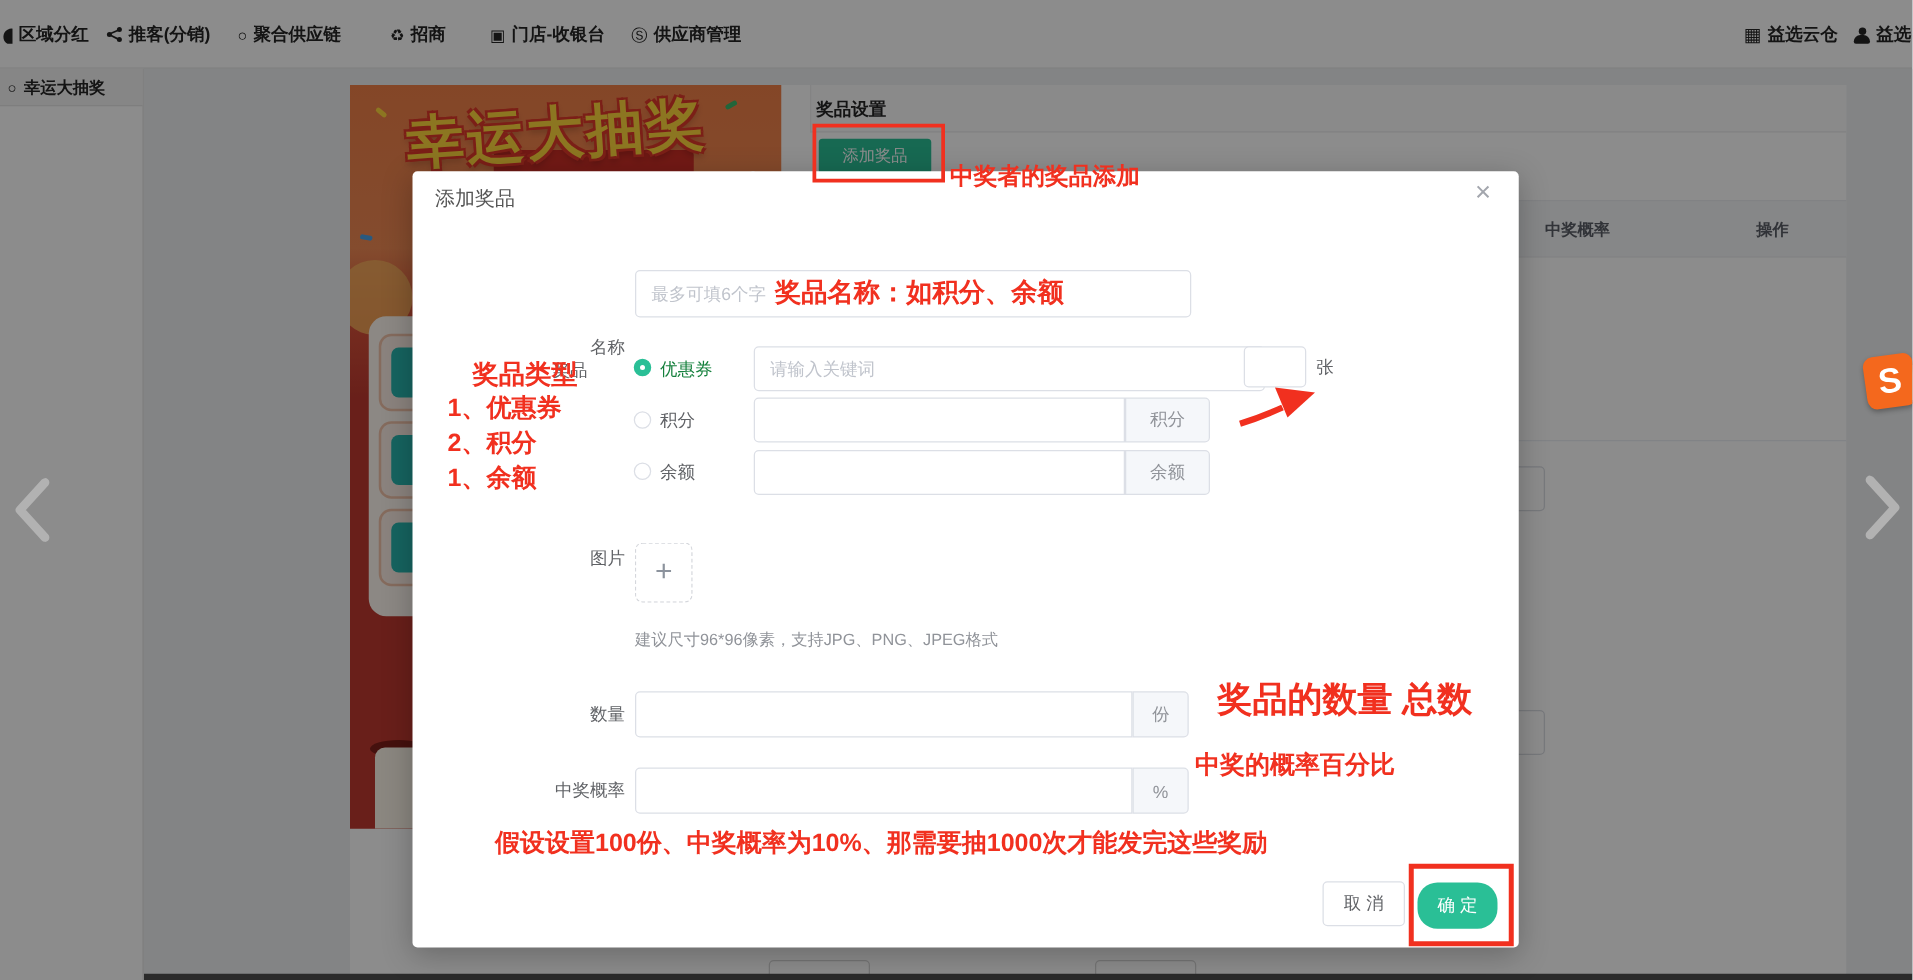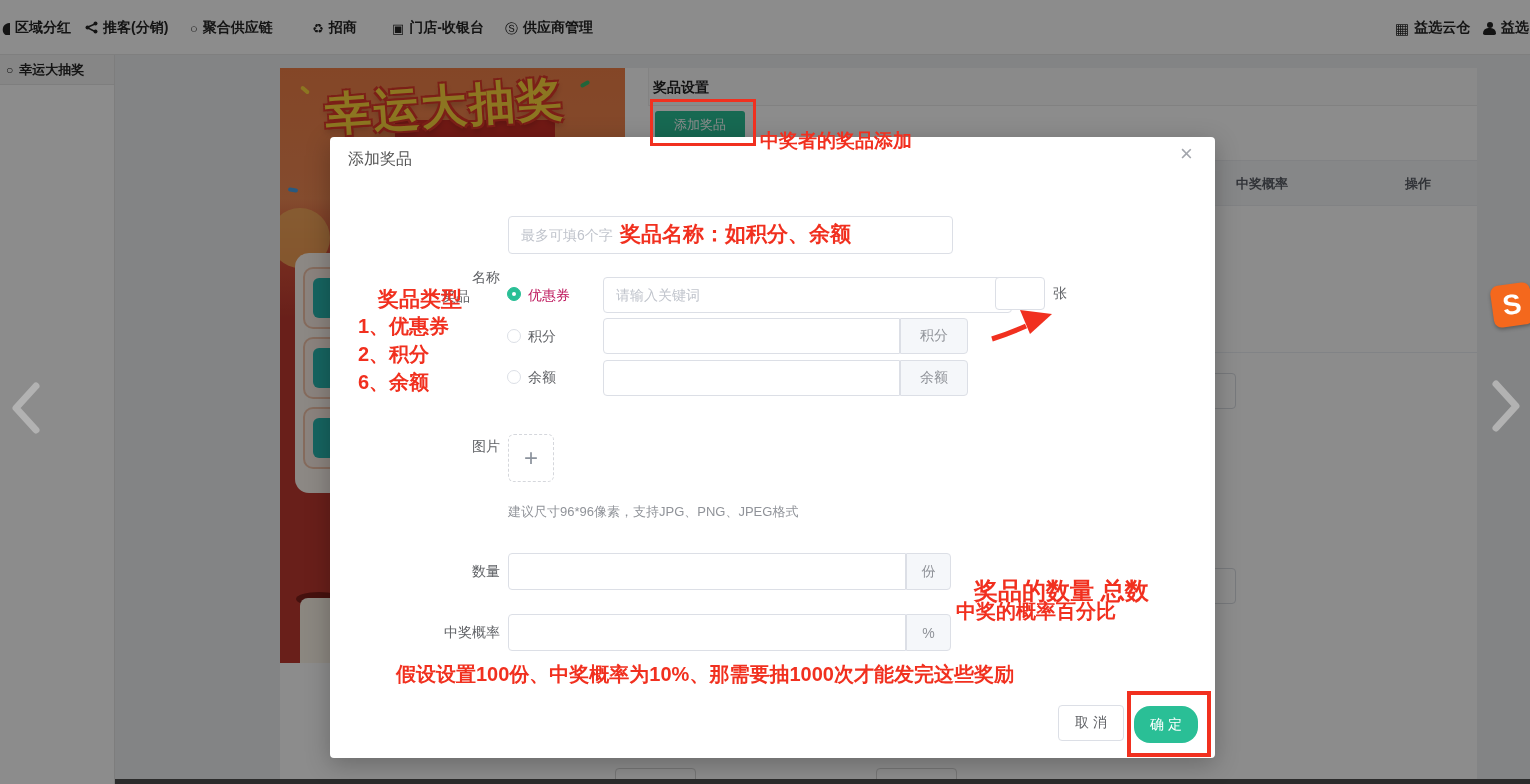--- a/index.html
+++ b/index.html
@@ -200,21 +200,21 @@
     <div class="modal-title">添加奖品</div>
     <div class="modal-close">×</div>
 
     <div class="flabel" style="left:90px; top:88px;margin-top:44px;">名称</div>
     <input class="tinput" style="left: 178px; top: 79px; width: 445px; height: 38px;" placeholder="最多可填6个字">
 
     <div class="flabel" style="left:60px; top:151px;">奖品</div>
     <span class="radio sel" style="left:177px; top:150px;">
         <span class="dot"></span>
       </span>
-    <div class="rlabel" style="left:198px; top:150px; color:#be185d;">优惠券</div>
+    <div class="rlabel" style="left:198px; top:150px; color:#15803d;">优惠券</div>
     <input class="tinput" style="left: 273px; top: 140px; width: 409px; height: 36px;" placeholder="请输入关键词">
     <input class="tinput" style="left: 665px; top: 140px; width: 50px; height: 33px; padding: 0px 8px;">
     <div class="rlabel" style="left:723px; top:148px;">张</div>
 
     <span class="radio" style="left:177px; top:192px;"></span>
     <div class="rlabel" style="left:198px; top:191px;">积分</div>
     <input class="tinput" style="left: 273px; top: 181px; width: 297px; height: 36px; border-radius: 4px 0px 0px 4px;">
     <div class="suffix" style="left:570px; top:181px; width:68px; height:36px;">积分</div>
 
     <span class="radio" style="left:177px; top:233px;"></span>
@@ -241,28 +241,28 @@
   </div>
 
   <div class="ann-box" style="left:650px; top:99px; width:106px; height:47px;"></div>
   <div class="ann" style="left:760px; top:128px; font-size:19px;">中奖者的奖品添加</div>
 
   <div class="ann" style="left:620px; top:220px; font-size:21px;">奖品名称：如积分、余额</div>
 
   <div class="ann" style="left:378px; top:285px; font-size:21px;">奖品类型</div>
   <div class="ann" style="left:358px; top:313px; font-size:20px;">1、优惠券</div>
   <div class="ann" style="left:358px; top:341px; font-size:20px;">2、积分</div>
-  <div class="ann" style="left:358px; top:369px; font-size:20px;">6、余额</div>
+  <div class="ann" style="left:358px; top:369px; font-size:20px;">1、余额</div>
 
   <svg class="abs" style="left:990px; top:306px; z-index:70;" width="66" height="36" viewBox="0 0 66 36">
     <path d="M2 33 Q 18 28 36 20" stroke="#f1301f" stroke-width="5" fill="none"></path>
     <path d="M30 4 L62 8 L40 28 Z" fill="#f1301f"></path>
   </svg>
 
-  <div class="ann" style="left:974px; top:575px; font-size:24px;">奖品的数量 总数</div>
+  <div class="ann" style="left:974px; top:541px; font-size:28px;">奖品的数量 总数</div>
   <div class="ann" style="left:956px; top:598px; font-size:20px;">中奖的概率百分比</div>
 
   <div class="ann" style="left:396px; top:661px; font-size:20px;">假设设置100份、中奖概率为10%、那需要抽1000次才能发完这些奖励</div>
 
   <div class="ann-box" style="left:1127px; top:691px; width:84px; height:66px; border-width:4px;"></div>
 
   <div class="wm-white"></div>
   <div class="wm-s">S</div>
 
 </div>

